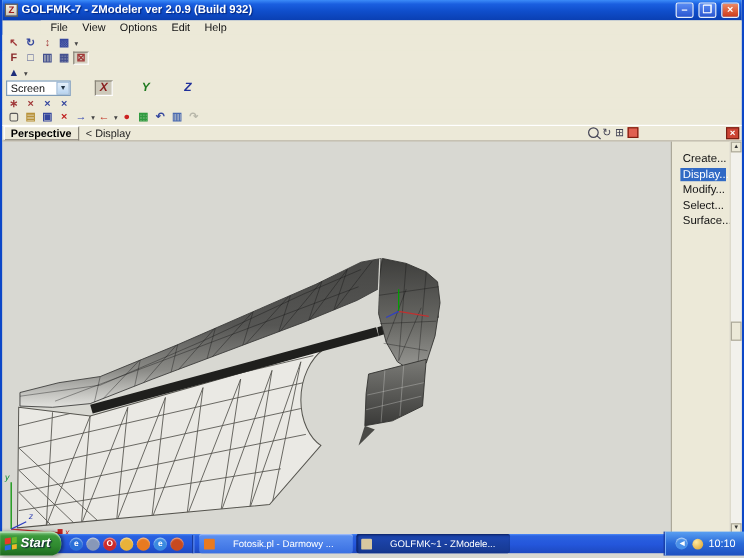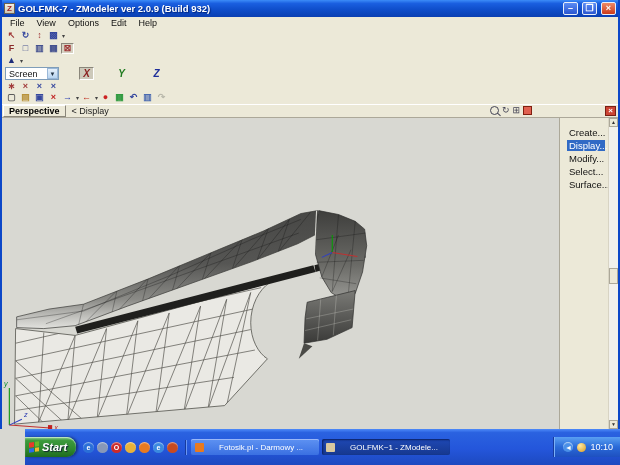--- a/index.html
+++ b/index.html
@@ -15,21 +15,21 @@
   .appicon{width:11px;height:11px;flex:none;background:linear-gradient(#f4efe2,#cfc8b4);
            border:1px solid #6a6152;box-sizing:border-box;color:#a02020;font-size:8px;font-weight:bold;
            display:flex;align-items:center;justify-content:center;line-height:1;}
   .titletext{font-size:9.5px;font-weight:bold;text-shadow:1px 1px 1px #00257e;white-space:nowrap;flex:1;overflow:hidden;}
   .winbtn{width:15px;height:13px;flex:none;border-radius:2px;border:1px solid #e8effa;box-sizing:border-box;
           color:#fff;font-size:9px;font-weight:bold;display:flex;align-items:center;justify-content:center;line-height:1;
           background:linear-gradient(180deg,#5a8cf4,#2a56d0);margin-left:1px;}
   .winbtn.close{background:linear-gradient(180deg,#ee8a66,#cc3a1a);}
 
   
-  .menubar{height:12px;flex:none;display:flex;align-items:center;font-size:9px;padding-left:2px;background:#ece9d8;}
+  .menubar{height:12px;flex:none;display:flex;align-items:center;font-size:9px;padding-left:2px;background:#ece9d8;margin-left:32px;}
   .menu-item{padding:0 6px;color:#111;}
 
   
   .tbrow{flex:none;display:flex;align-items:center;padding-left:3px;gap:1px;background:#ece9d8;}
   .tb1{height:13px;} .tb2{height:13px;} .tb3{height:11px;} .tb4{height:15px;gap:20px;} .tb5{height:10px;} .tb6{height:13px;}
   .tbtn{min-width:13px;height:11px;display:inline-flex;align-items:center;justify-content:center;
         font-size:9px;font-weight:bold;line-height:1;box-sizing:border-box;}
   .tbtn.pressed{background:#d6d2c2;border:1px solid;border-color:#8a867a #ffffff #ffffff #8a867a;}
   .tbtn.disabled{opacity:.75;}
   .caret-icon{font-size:6px;color:#444;margin-left:1px;}
@@ -76,22 +76,22 @@
   
   .statusbar{height:13px;flex:none;display:flex;align-items:stretch;background:#ece9d8;font-size:9px;border-top:1px solid #fff;}
   .sbcell{border:1px solid;border-color:#9a968a #fff #fff #9a968a;margin:1px 0 0 1px;display:flex;align-items:center;
           padding:0 3px;white-space:nowrap;overflow:hidden;box-sizing:border-box;}
   .sb-msg{flex:1;color:#111;}
   .sb-mode{width:76px;justify-content:center;font-size:8px;font-weight:bold;background:#cdc9ba;}
   .sb-auto{width:30px;justify-content:center;font-weight:bold;}
   .sb-cursor{width:148px;margin-right:1px;}
 
   
-  .taskbar{height:36px;flex:none;display:flex;align-items:center;position:relative;
-           background:linear-gradient(180deg,#4e8af9 0%,#2a62e0 10%,#2456db 55%,#1d49c0 100%);margin-left:25px;}
+  .taskbar{height:16px;flex:none;display:flex;align-items:center;position:relative;
+           background:linear-gradient(180deg,#4e8af9 0%,#2a62e0 10%,#2456db 55%,#1d49c0 100%);}
   .start{height:20px;flex:none;display:flex;align-items:center;gap:3px;padding:0 9px 0 4px;border-radius:0 9px 9px 0;
          background:linear-gradient(180deg,#8cc88c 0%,#3c9a3c 18%,#2f8a2f 60%,#1f6a1f 100%);
          color:#fff;font-weight:bold;font-style:italic;font-size:11px;text-shadow:1px 1px 1px #123;
          box-shadow:inset 0 1px 1px #bfe8bf,2px 0 3px rgba(0,0,0,.45);}
   .flag{width:10px;height:10px;display:grid;grid-template-columns:1fr 1fr;grid-template-rows:1fr 1fr;gap:1px;transform:skewY(-8deg);}
   .flag i{display:block;}
   .fr{background:#e83a2a;} .fg{background:#6ab82a;} .fb{background:#2a6ae8;} .fy{background:#f0b82a;}
   .qlaunch{display:flex;align-items:center;gap:3px;padding:0 5px 0 7px;}
   .qicon{width:11px;height:11px;border-radius:50%;flex:none;display:flex;align-items:center;justify-content:center;
          font-size:7px;font-weight:bold;color:#fff;line-height:1;box-shadow:inset 0 1px 1px rgba(255,255,255,.5);}

